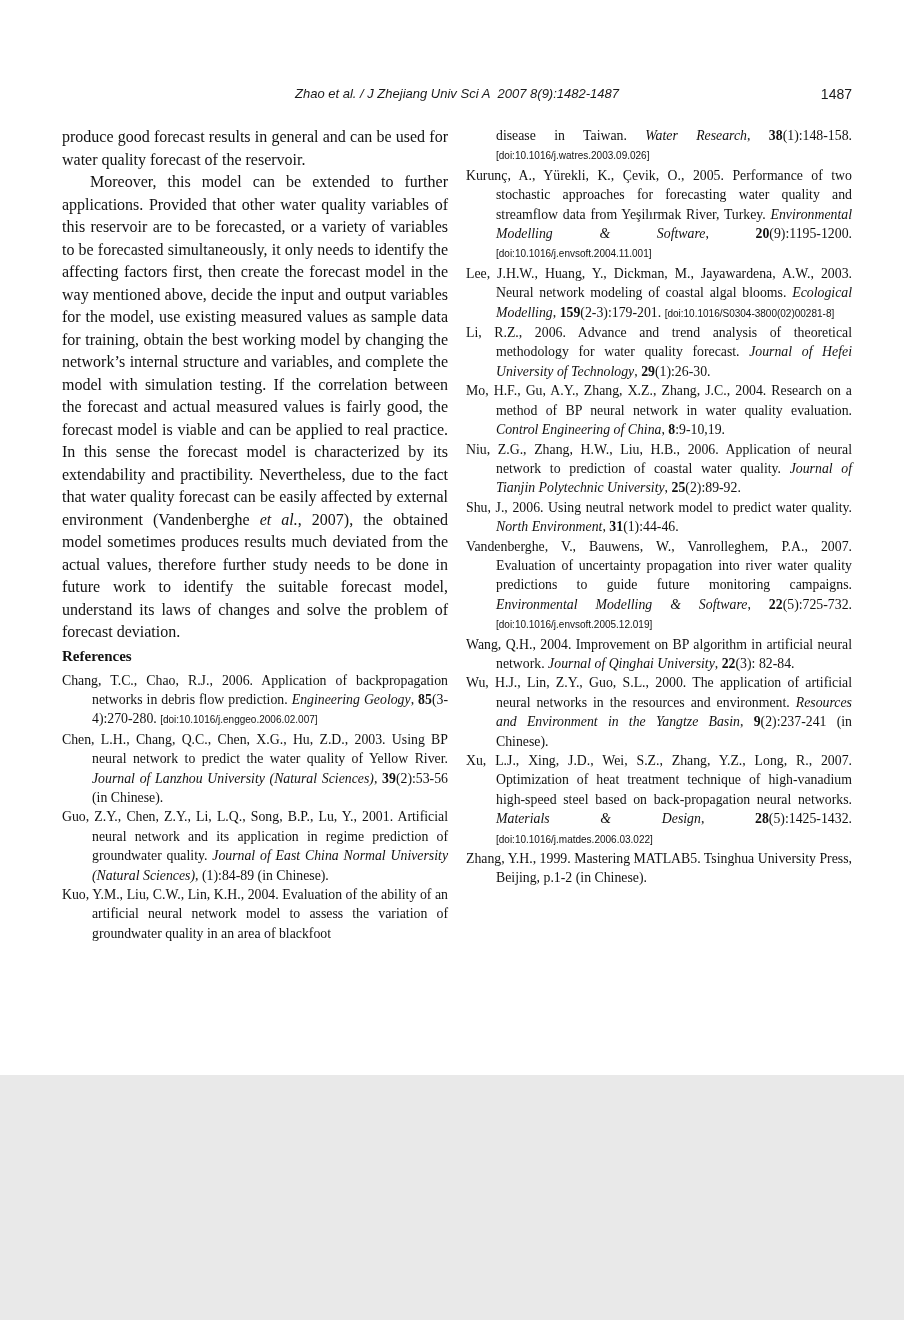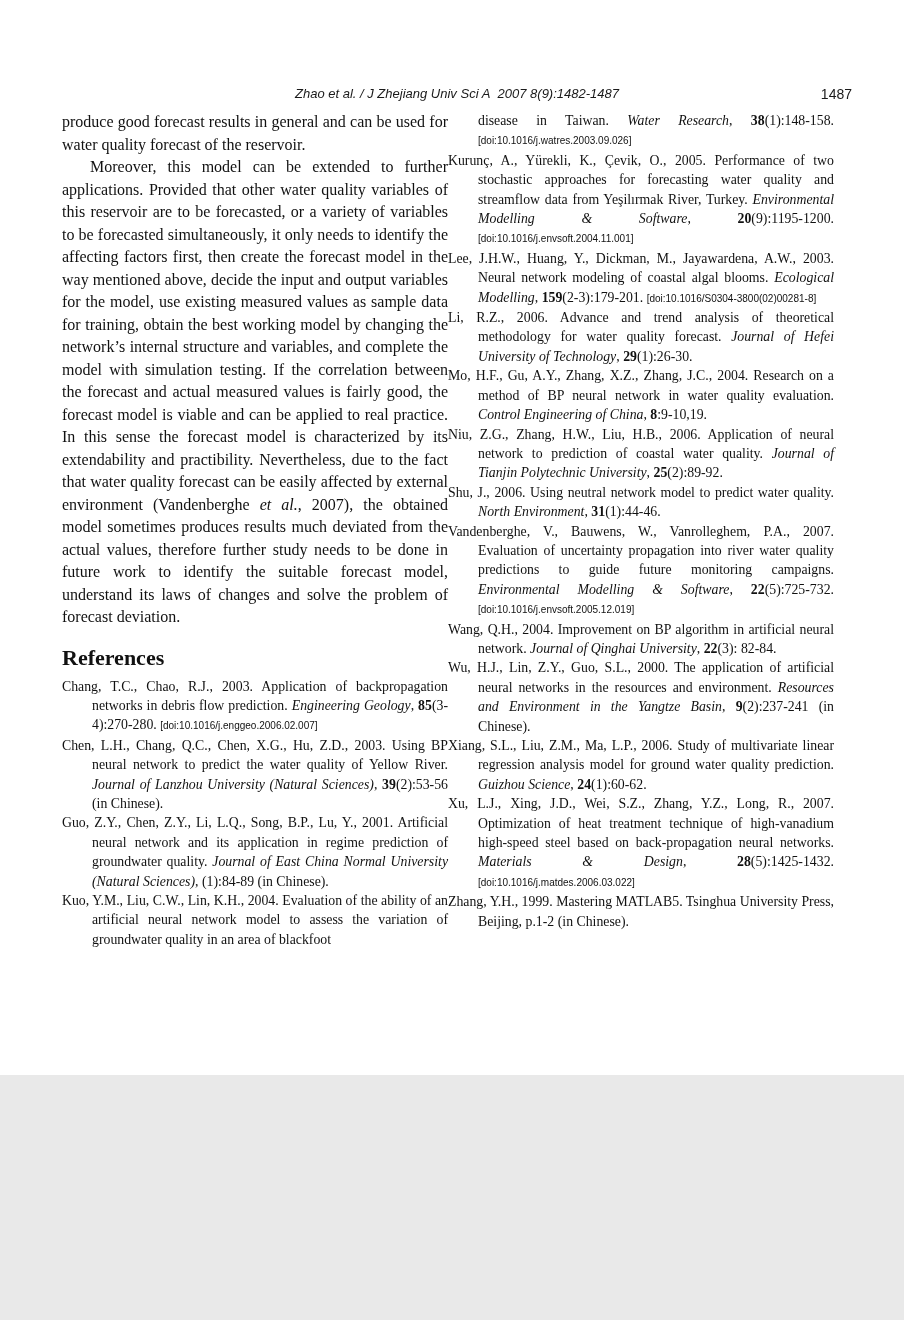--- a/index.html
+++ b/index.html
@@ -21,31 +21,31 @@
     font-family:"Liberation Sans", sans-serif;
     font-style:italic; font-size:13px; color:#1a1a1a;
   }
   .pagenum {
     position:absolute; right:0; top:0;
     font-family:"Liberation Sans", sans-serif;
     font-size:14px; color:#1a1a1a;text-align:center;
   }
   
   .columns {
-    position:absolute; top:111px; left:62px; width:790px;
-    display:flex; 
+    position:absolute; top:126px; left:62px; width:790px;
+    display:flex; gap:18px;
   }
   .col { width:386px; }
   .para {
     margin:0; font-size:16px; line-height:22.5px;
     text-align:justify; text-justify:inter-word;
   }
   .para.indent { text-indent:28px; }
   .refs-heading {
-    font-size:22px; font-weight:bold; margin:16px 0 6px 0;
+    font-size:15px; font-weight:bold; margin:4px 0 6px 0;
     font-family:"Liberation Serif", serif;
   }
   .ref {
     margin:0; font-size:13.8px; line-height:19.4px;
     text-align:justify; text-justify:inter-word;
     padding-left:30px; text-indent:-30px;
   }
   .ref.cont { text-indent:0; }
   .seg-i { font-style:italic; }
   .seg-b { font-weight:bold; }
@@ -85,39 +85,38 @@
   </div>
 
   <div class="columns">
     <div class="col">
       <div>
           <p class="para"><span>produce good forecast results in general and can be used for water quality forecast of the reservoir.</span></p>
           <p class="para indent"><span>Moreover, this model can be extended to further applications. Provided that other water quality variables of this reservoir are to be forecasted, or a variety of variables to be forecasted simultaneously, it only needs to identify the affecting factors first, then create the forecast model in the way mentioned above, decide the input and output variables for the model, use existing measured values as sample data for training, obtain the best working model by changing the network’s internal structure and variables, and complete the model with simulation testing. If the correlation between the forecast and actual measured values is fairly good, the forecast model is viable and can be applied to real practice. In this sense the forecast model is characterized by its extendability and practibility. Nevertheless, due to the fact that water quality forecast can be easily affected by external environment (Vandenberghe </span><span class="seg-i">et al.</span><span>, 2007), the obtained model sometimes produces results much deviated from the actual values, therefore further study needs to be done in future work to identify the suitable forecast model, understand its laws of changes and solve the problem of forecast deviation.</span></p>
         </div>
       <h2 class="refs-heading">References</h2>
       <div>
-          <p class="ref"><span>Chang, T.C., Chao, R.J., 2003. Application of backpropagation networks in debris flow prediction. </span><span class="seg-i">Engineering Geology</span><span>, </span><span class="seg-b">85</span><span>(3-4):270-280. </span><span class="seg-doi">[doi:10.1016/j.enggeo.2006.02.007]</span></p>
+          <p class="ref"><span>Chang, T.C., Chao, R.J., 2006. Application of backpropagation networks in debris flow prediction. </span><span class="seg-i">Engineering Geology</span><span>, </span><span class="seg-b">85</span><span>(3-4):270-280. </span><span class="seg-doi">[doi:10.1016/j.enggeo.2006.02.007]</span></p>
           <p class="ref"><span>Chen, L.H., Chang, Q.C., Chen, X.G., Hu, Z.D., 2003. Using BP neural network to predict the water quality of Yellow River. </span><span class="seg-i">Journal of Lanzhou University (Natural Sciences)</span><span>, </span><span class="seg-b">39</span><span>(2):53-56 (in Chinese).</span></p>
           <p class="ref"><span>Guo, Z.Y., Chen, Z.Y., Li, L.Q., Song, B.P., Lu, Y., 2001. Artificial neural network and its application in regime prediction of groundwater quality. </span><span class="seg-i">Journal of East China Normal University (Natural Sciences)</span><span>, (1):84-89 (in Chinese).</span></p>
           <p class="ref"><span>Kuo, Y.M., Liu, C.W., Lin, K.H., 2004. Evaluation of the ability of an artificial neural network model to assess the variation of groundwater quality in an area of blackfoot</span></p>
         </div>
     </div>
     <div class="col">
       <div>
           <p class="ref cont"><span>disease in Taiwan. </span><span class="seg-i">Water Research</span><span>, </span><span class="seg-b">38</span><span>(1):148-158. </span><span class="seg-doi">[doi:10.1016/j.watres.2003.09.026]</span></p>
           <p class="ref"><span>Kurunç, A., Yürekli, K., Çevik, O., 2005. Performance of two stochastic approaches for forecasting water quality and streamflow data from Yeşilırmak River, Turkey. </span><span class="seg-i">Environmental Modelling &amp; Software</span><span>, </span><span class="seg-b">20</span><span>(9):1195-1200. </span><span class="seg-doi">[doi:10.1016/j.envsoft.2004.11.001]</span></p>
           <p class="ref"><span>Lee, J.H.W., Huang, Y., Dickman, M., Jayawardena, A.W., 2003. Neural network modeling of coastal algal blooms. </span><span class="seg-i">Ecological Modelling</span><span>, </span><span class="seg-b">159</span><span>(2-3):179-201. </span><span class="seg-doi">[doi:10.1016/S0304-3800(02)00281-8]</span></p>
           <p class="ref"><span>Li, R.Z., 2006. Advance and trend analysis of theoretical methodology for water quality forecast. </span><span class="seg-i">Journal of Hefei University of Technology</span><span>, </span><span class="seg-b">29</span><span>(1):26-30.</span></p>
           <p class="ref"><span>Mo, H.F., Gu, A.Y., Zhang, X.Z., Zhang, J.C., 2004. Research on a method of BP neural network in water quality evaluation. </span><span class="seg-i">Control Engineering of China</span><span>, </span><span class="seg-b">8</span><span>:9-10,19.</span></p>
           <p class="ref"><span>Niu, Z.G., Zhang, H.W., Liu, H.B., 2006. Application of neural network to prediction of coastal water quality. </span><span class="seg-i">Journal of Tianjin Polytechnic University</span><span>, </span><span class="seg-b">25</span><span>(2):89-92.</span></p>
           <p class="ref"><span>Shu, J., 2006. Using neutral network model to predict water quality. </span><span class="seg-i">North Environment</span><span>, </span><span class="seg-b">31</span><span>(1):44-46.</span></p>
           <p class="ref"><span>Vandenberghe, V., Bauwens, W., Vanrolleghem, P.A., 2007. Evaluation of uncertainty propagation into river water quality predictions to guide future monitoring campaigns. </span><span class="seg-i">Environmental Modelling &amp; Software</span><span>, </span><span class="seg-b">22</span><span>(5):725-732. </span><span class="seg-doi">[doi:10.1016/j.envsoft.2005.12.019]</span></p>
           <p class="ref"><span>Wang, Q.H., 2004. Improvement on BP algorithm in artificial neural network. </span><span class="seg-i">Journal of Qinghai University</span><span>, </span><span class="seg-b">22</span><span>(3): 82-84.</span></p>
           <p class="ref"><span>Wu, H.J., Lin, Z.Y., Guo, S.L., 2000. The application of artificial neural networks in the resources and environment. </span><span class="seg-i">Resources and Environment in the Yangtze Basin</span><span>, </span><span class="seg-b">9</span><span>(2):237-241 (in Chinese).</span></p>
-          <p class="ref"><span>Xiang, S.L., Liu, Z.M., Ma, L.P., 2006. Study of multivariate linear regression analysis model for ground water quality prediction. </span><span class="seg-i">Guizhou Science</span><span>, </span><span class="seg-b">24</span><span>(1):60-62.</span></p>
           <p class="ref"><span>Xu, L.J., Xing, J.D., Wei, S.Z., Zhang, Y.Z., Long, R., 2007. Optimization of heat treatment technique of high-vanadium high-speed steel based on back-propagation neural networks. </span><span class="seg-i">Materials &amp; Design</span><span>, </span><span class="seg-b">28</span><span>(5):1425-1432. </span><span class="seg-doi">[doi:10.1016/j.matdes.2006.03.022]</span></p>
           <p class="ref"><span>Zhang, Y.H., 1999. Mastering MATLAB5. Tsinghua University Press, Beijing, p.1-2 (in Chinese).</span></p>
         </div>
     </div>
   </div>
 
   <div class="logo">
     <svg class="logo-mark" width="82" height="60" viewBox="0 0 82 60" xmlns="http://www.w3.org/2000/svg">
       <g stroke="#d5392d" stroke-width="9" fill="none">
         <path d="M4.5 0 V33 M4.5 39 V60"></path>

